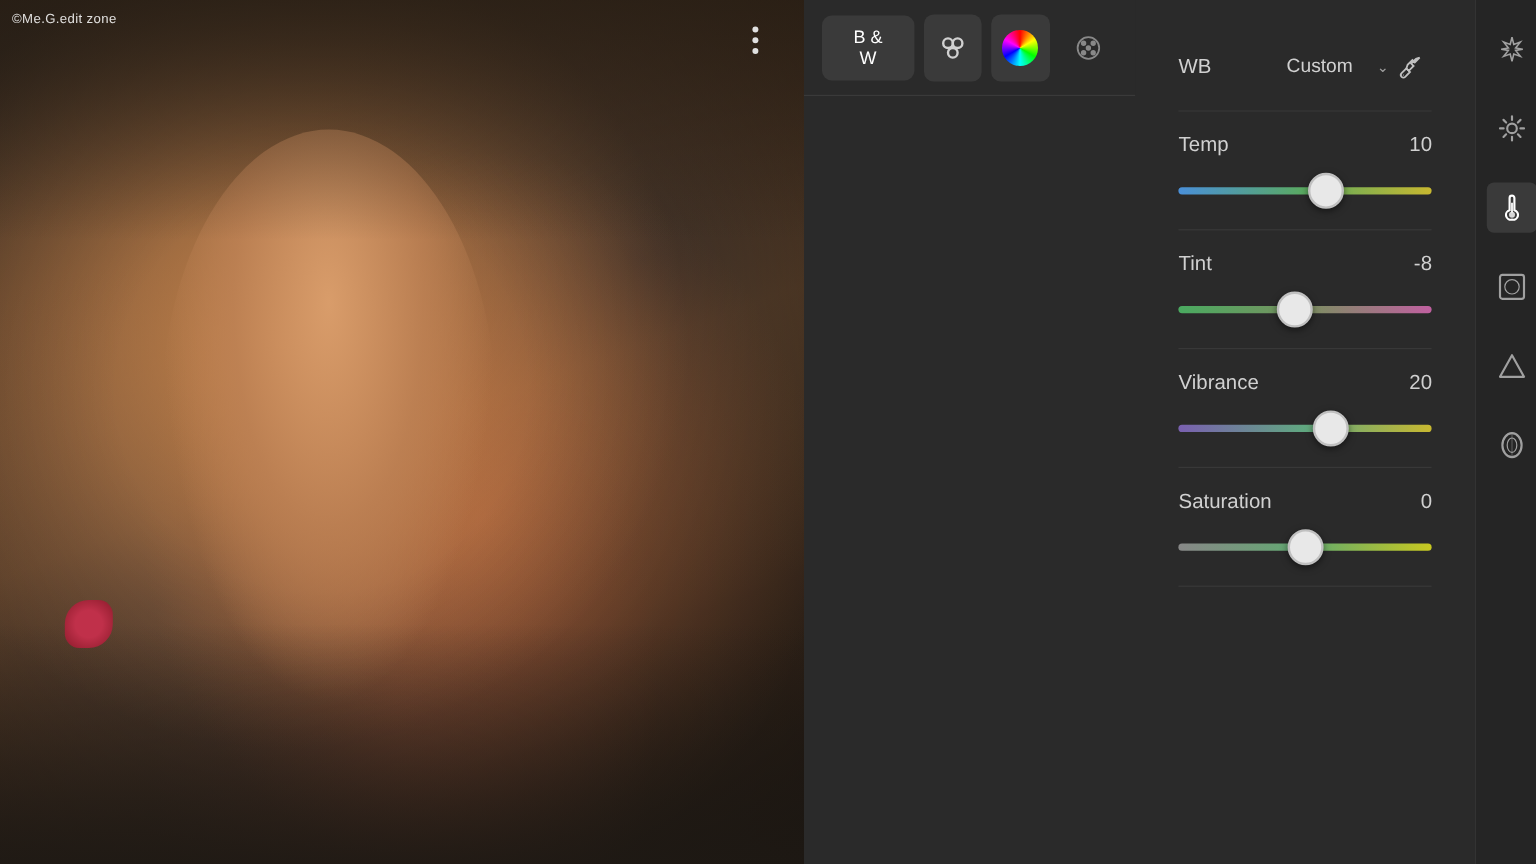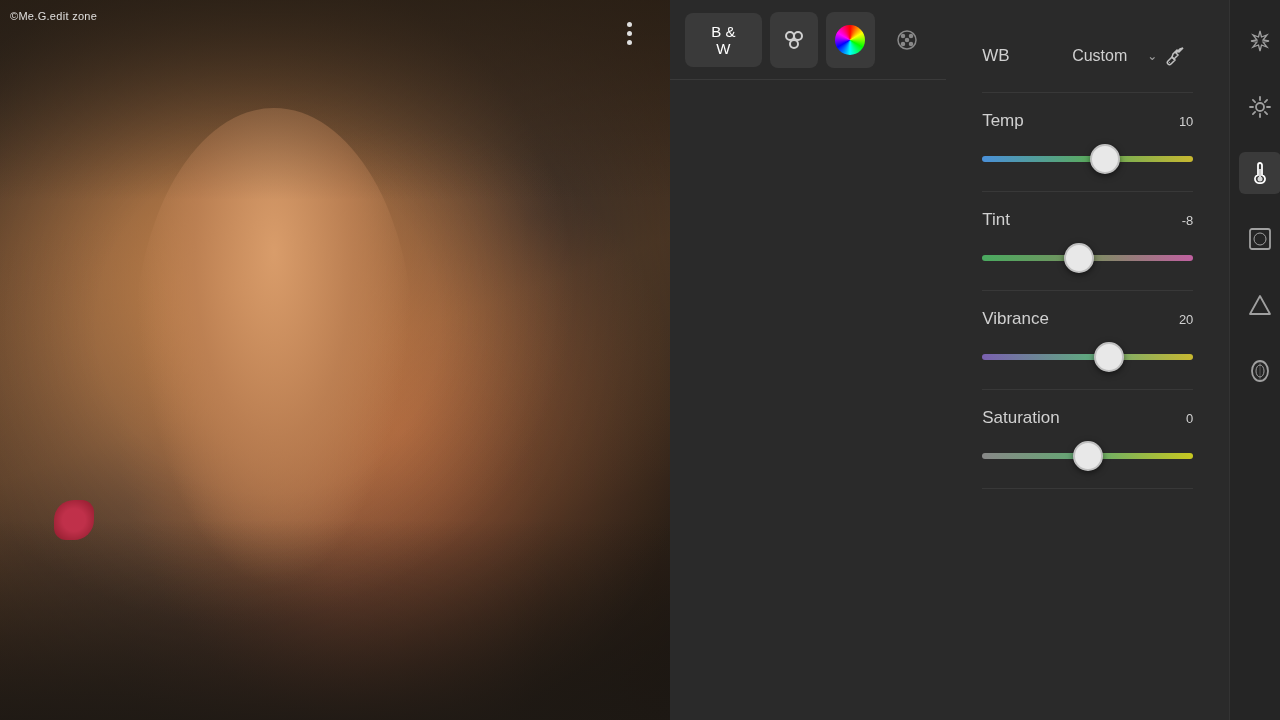--- a/index.html
+++ b/index.html
@@ -234,21 +234,21 @@
     .slider-header {
       display: flex;
       align-items: center;
       justify-content: space-between;
       margin-bottom: 14px;
       gap: 21px;
     }
 
     .slider-value {
       color: #d0d0d0;
-      font-size: 13px;
+      font-size: 17px;
       font-weight: 400;
     }
 
     .slider-track-container {
       position: relative;
       height: 28px;
       display: flex;
       align-items: center;
     }
 

